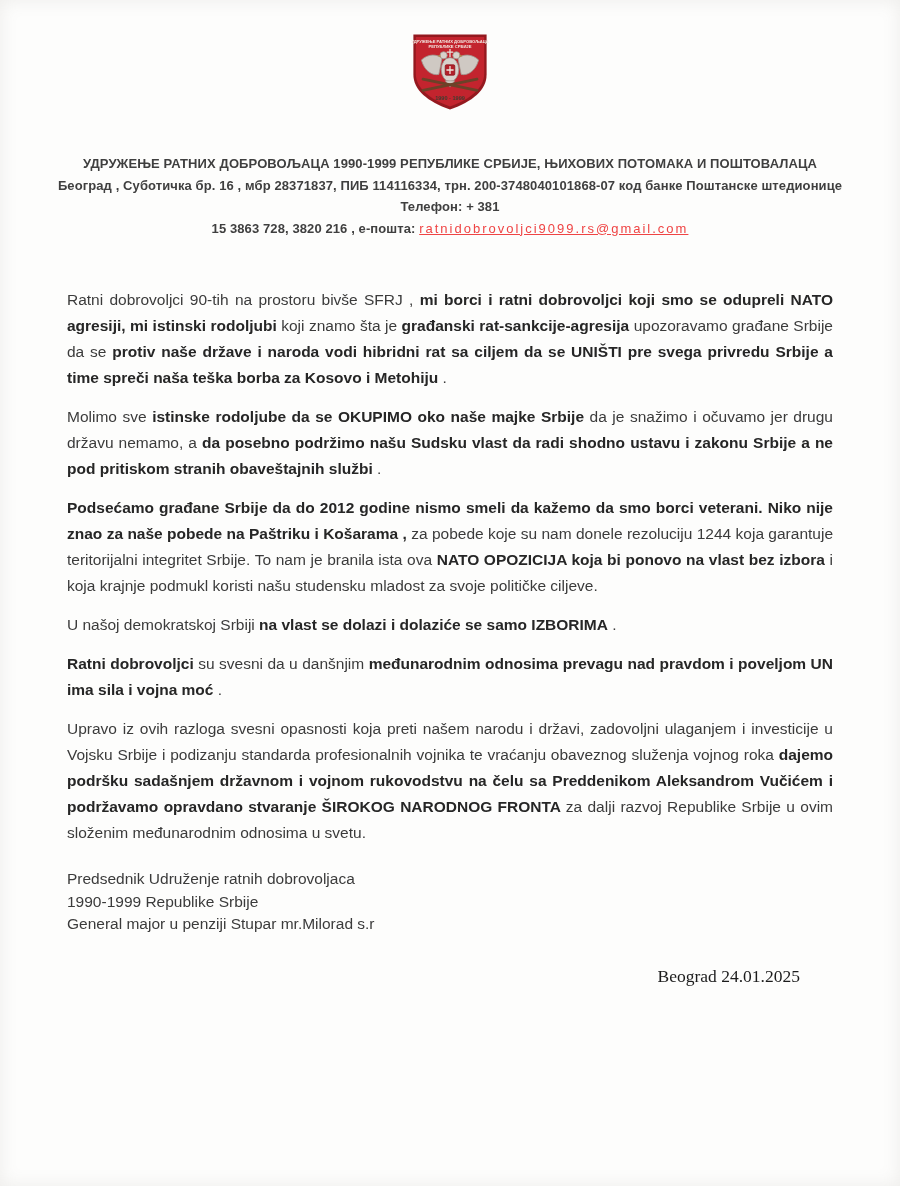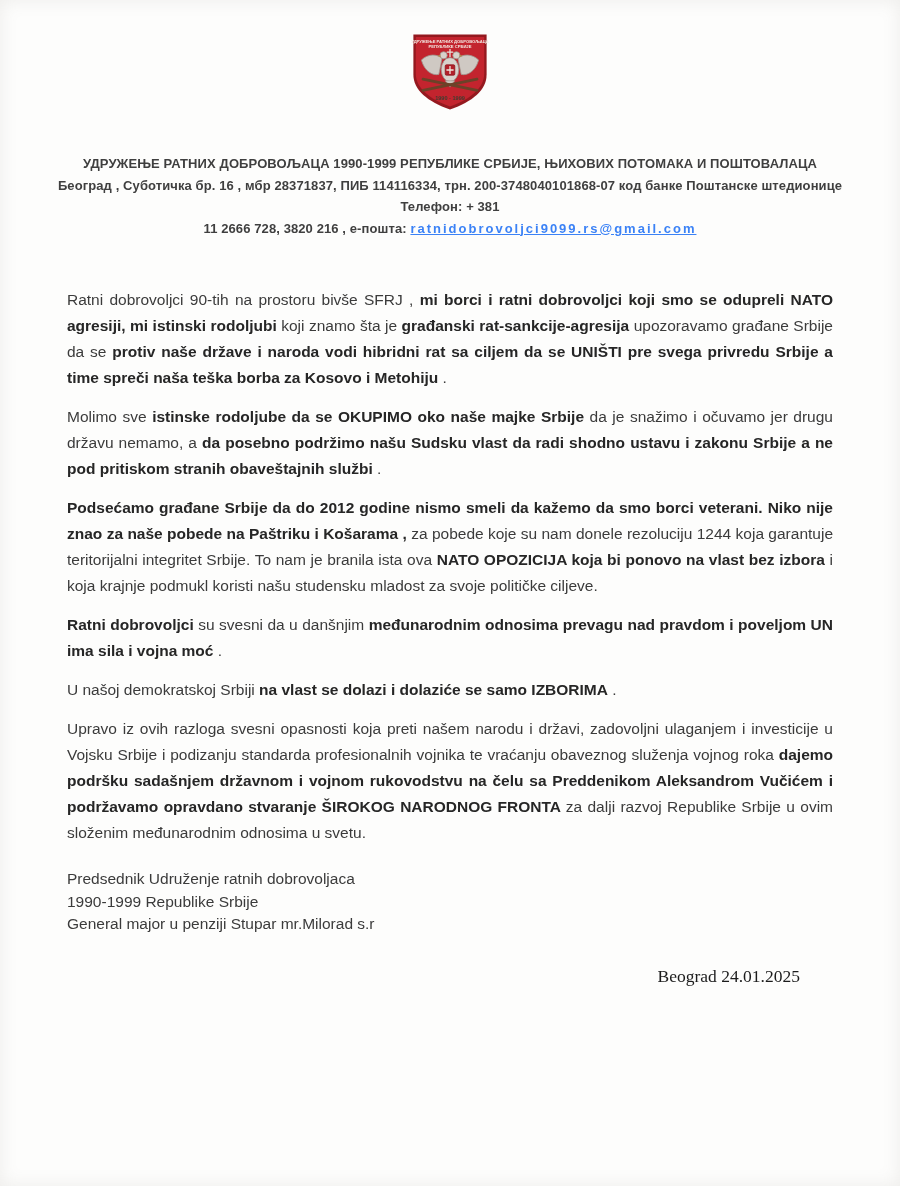--- a/index.html
+++ b/index.html
@@ -28,24 +28,24 @@
     margin:42px auto 0 auto;
     width:820px;
     text-align:center;
     font-weight:bold;
     font-size:13px;
     line-height:21.5px;
     color:#3f3f3f;
     letter-spacing:0.1px;
   }
   .email-link{
-    color:#3b82f6;
+    color:#ef4444;
     text-decoration:underline;
     letter-spacing:2px;
-    font-weight:bold;
+    font-weight:normal;
     cursor:pointer;
   }
   
   .doc-title{
     margin-top:47px;
     text-align:center;
     font-size:19.5px;
     font-weight:bold;
     color:#212121;
     letter-spacing:0.4px;
@@ -112,30 +112,30 @@
       <path d="M26,72 L94,58" stroke="#6b4228" stroke-width="3.4" stroke-linecap="round"></path>
       <path d="M26,58 L94,72" stroke="#6b4228" stroke-width="3.4" stroke-linecap="round"></path>
 
       <text x="60" y="84" font-size="7" fill="#3f3d30" text-anchor="middle" font-weight="bold">1990 - 1999</text>
     </svg>
   </div>
 
   <div class="org-block">
     <div>УДРУЖЕЊЕ РАТНИХ ДОБРОВОЉАЦА 1990-1999 РЕПУБЛИКЕ СРБИЈЕ, ЊИХОВИХ ПОТОМАКА И ПОШТОВАЛАЦА</div>
     <div>Београд , Суботичка бр. 16 , мбр 28371837, ПИБ 114116334, трн. 200-3748040101868-07 код банке Поштанске штедионице Телефон: + 381</div>
-    <div><span>11 2666 728, 3820 216 , е-пошта: </span><span class="email-link">ratnidobrovoljci9099.rs@gmail.com</span></div>
+    <div><span>15 3863 728, 3820 216 , е-пошта: </span><span class="email-link">ratnidobrovoljci9099.rs@gmail.com</span></div>
   </div>
 
 
   <div class="body-text">
       <p><span>Ratni dobrovoljci 90-tih na prostoru bivše SFRJ , </span><span class="b">mi borci i ratni dobrovoljci koji smo se odupreli NATO agresiji, mi istinski rodoljubi </span><span>koji znamo šta je </span><span class="b">građanski rat-sankcije-agresija </span><span>upozoravamo građane Srbije da se </span><span class="b">protiv naše države i naroda vodi hibridni rat sa ciljem  da se UNIŠTI  pre svega privredu Srbije a time spreči naša teška borba za Kosovo i Metohiju</span><span> .</span></p>
       <p><span>Molimo sve </span><span class="b">istinske rodoljube da  se OKUPIMO  oko naše majke Srbije </span><span>da je snažimo i očuvamo jer drugu državu nemamo, a </span><span class="b">da posebno podržimo našu Sudsku vlast da radi shodno ustavu i zakonu Srbije a ne pod pritiskom stranih obaveštajnih službi</span><span> .</span></p>
       <p><span class="b">Podsećamo  građane Srbije da do 2012 godine nismo smeli da kažemo da smo  borci veterani. Niko nije znao za naše pobede na Paštriku i Košarama ,</span><span>  za pobede koje su nam donele rezoluciju 1244 koja garantuje teritorijalni integritet Srbije. To nam je branila ista ova </span><span class="b">NATO OPOZICIJA koja bi ponovo na vlast bez izbora </span><span>i koja krajnje podmukl koristi našu studensku mladost za svoje političke ciljeve.</span></p>
+      <p><span>U našoj demokratskoj Srbiji </span><span class="b">na vlast se dolazi i dolaziće se samo IZBORIMA</span><span> .</span></p>
       <p><span class="b">Ratni dobrovoljci </span><span>su svesni da u danšnjim </span><span class="b">međunarodnim odnosima prevagu nad pravdom i poveljom UN ima sila i vojna moć</span><span> .</span></p>
-      <p><span>U našoj demokratskoj Srbiji </span><span class="b">na vlast se dolazi i dolaziće se samo IZBORIMA</span><span> .</span></p>
       <p><span>Upravo iz ovih razloga svesni opasnosti koja preti našem narodu i državi, zadovoljni ulaganjem i investicije u Vojsku Srbije i podizanju standarda profesionalnih vojnika te vraćanju obaveznog služenja vojnog roka </span><span class="b">dajemo podršku sadašnjem državnom i vojnom rukovodstvu na čelu sa Preddenikom Aleksandrom Vučićem i podržavamo opravdano stvaranje ŠIROKOG NARODNOG FRONTA </span><span>za dalji razvoj Republike Srbije u ovim složenim međunarodnim odnosima u svetu.</span></p>
     </div>
 
   <div class="signature">
       <div>Predsednik Udruženje ratnih dobrovoljaca</div>
       <div>1990-1999 Republike Srbije</div>
       <div> General major u penziji Stupar mr.Milorad s.r</div>
     </div>
 
   <div class="dateline">Beograd 24.01.2025</div>

